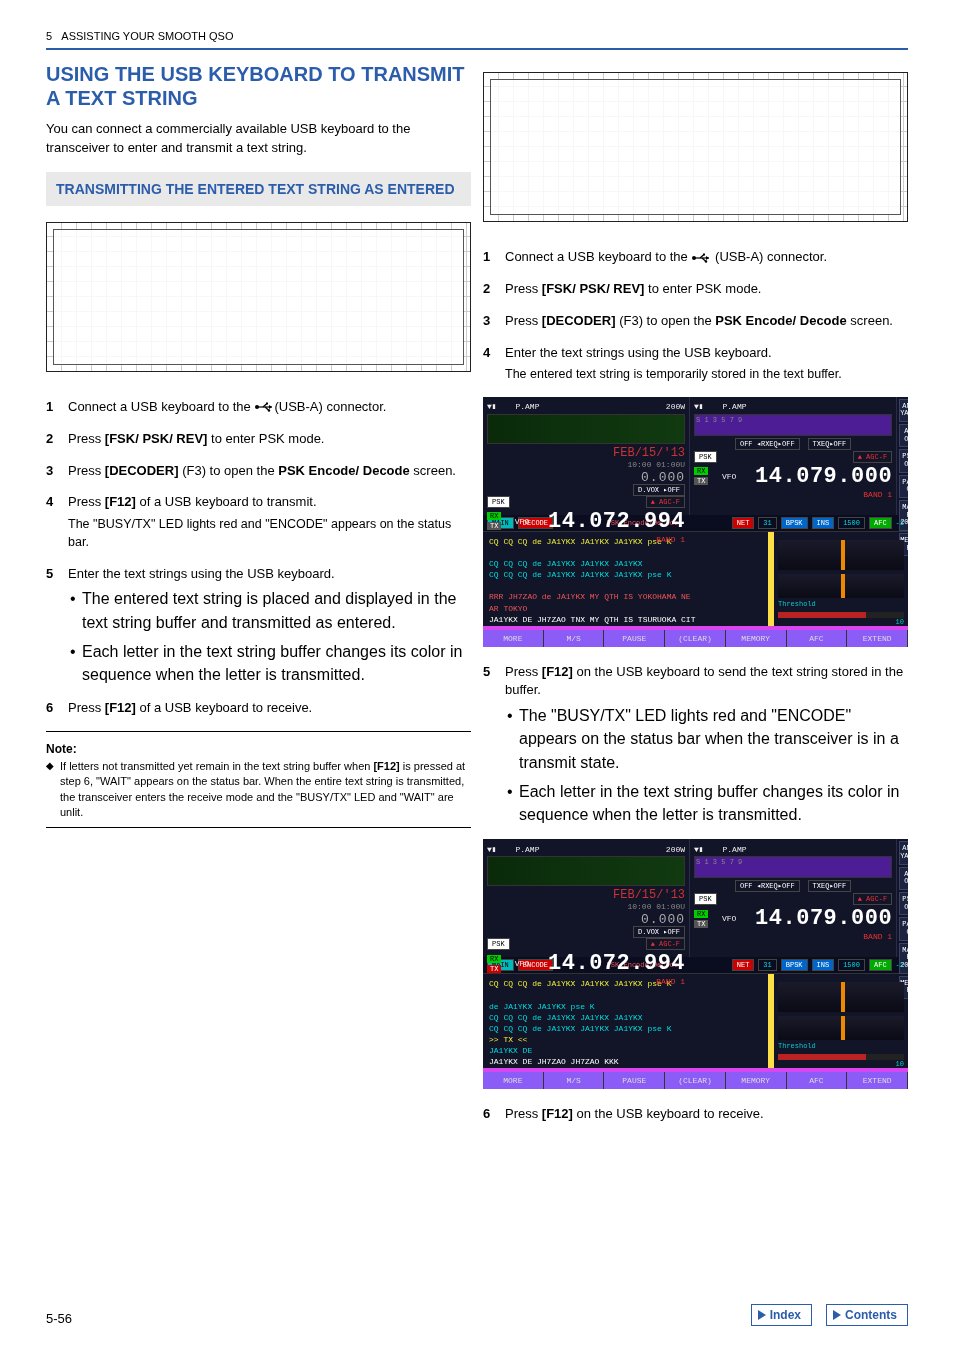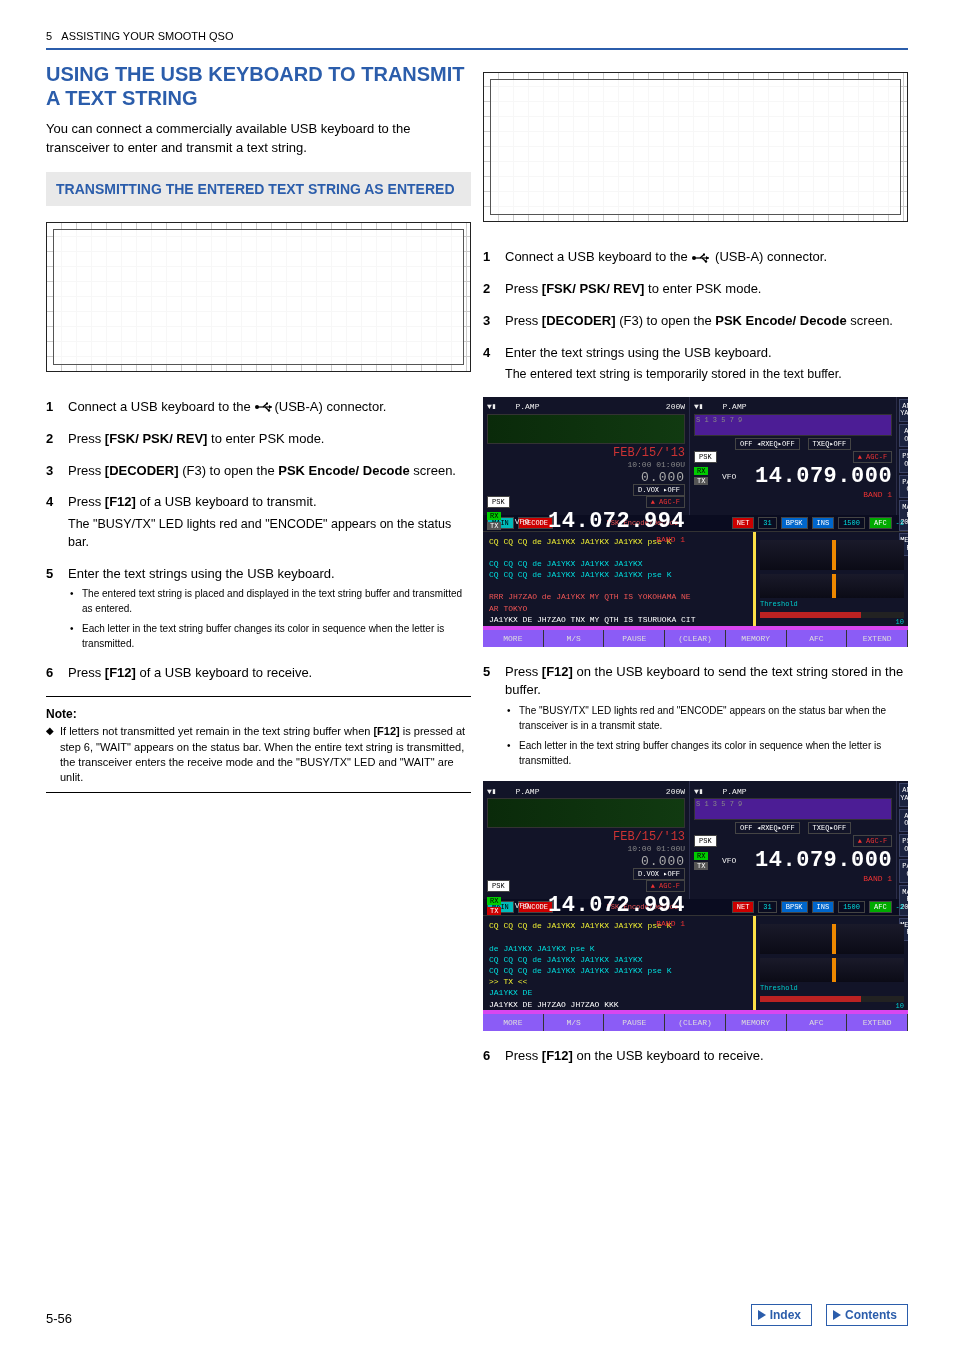--- a/index.html
+++ b/index.html
@@ -95,21 +95,21 @@
   .step-sub {
     font-size: 12.5px;
     line-height: 1.45;
     margin-top: 3px;
   }
   ul.bullets {
     list-style: none;
     margin-top: 4px;
   }
   ul.bullets > li {
-    font-size: 10px;
+    font-size: 16px;
     line-height: 1.45;
     position: relative;
     padding-left: 14px;
     margin-bottom: 6px;
   }
   ul.bullets > li::before {
     content: "•";
     position: absolute;
     left: 2px;
     top: 0;
@@ -219,22 +219,22 @@
     padding: 4px 6px;
     font-size: 8px;
     line-height: 1.4;
     min-height: 92px;
   }
   .ss-code .y { color: #ee3; }
   .ss-code .c { color: #0dd; }
   .ss-code .w { color: #fff; }
   .ss-code .r { color: #e55; }
   .ss-side {
-    width: 155px;
-    border-left: 3px solid #fde047;
+    width: 140px;
+    border-left: 6px solid #fde047;
     padding: 4px;
     font-size: 7px;
   }
   .ss-bar {
     position: absolute;
     bottom: 0;
     left: 0;
     right: 0;
     display: flex;
     background: #8b5cf6;

